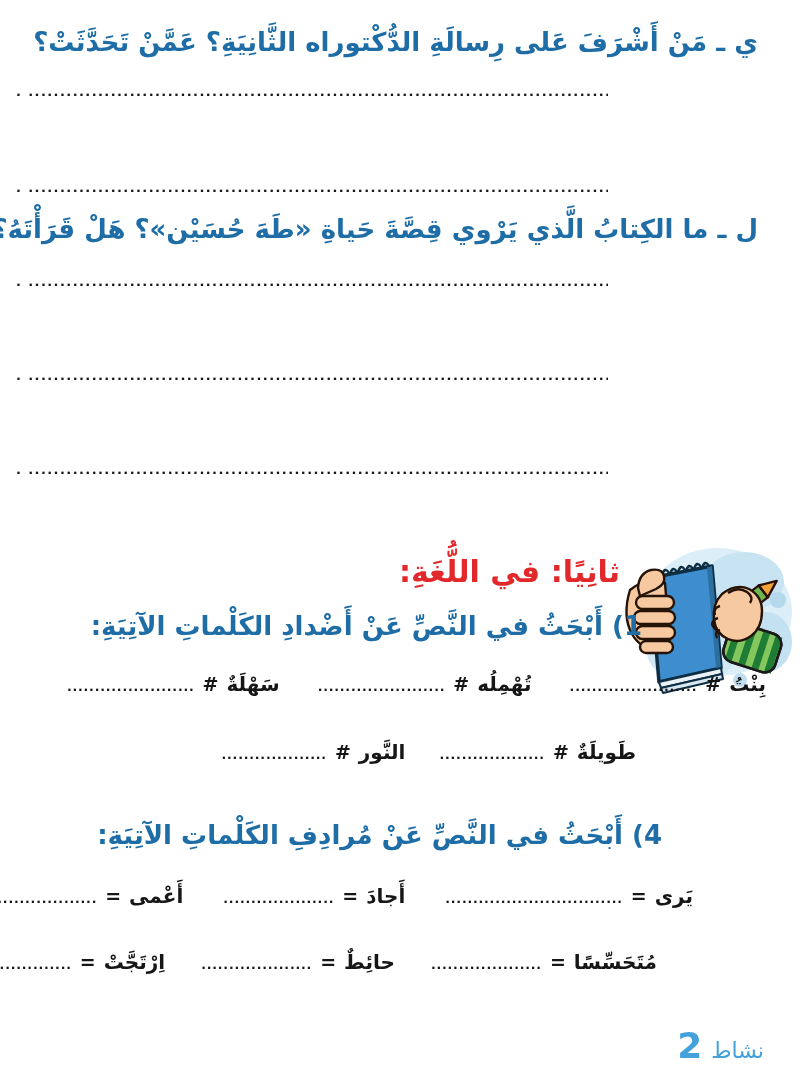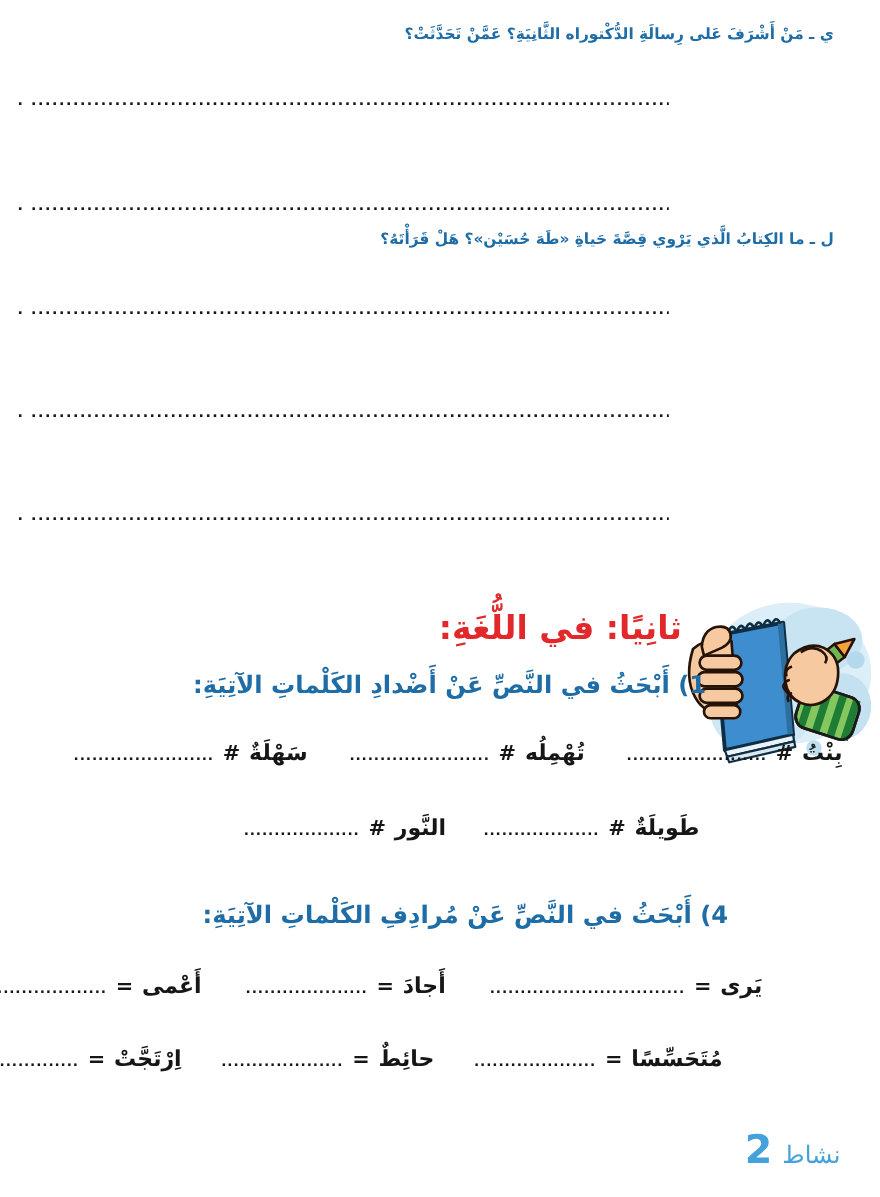--- a/index.html
+++ b/index.html
@@ -3,42 +3,42 @@
 <meta charset="utf-8">
 <style>
   html,body{margin:0;padding:0;background:#ffffff;}
   .page{
     position:relative;width:800px;height:1088px;background:#ffffff;
     overflow:hidden;font-family:"DejaVu Sans",sans-serif;
   }
   
   .question{
     position:absolute;right:42px;direction:rtl;text-align:right;
-    color:#1e6da6;font-size:14px;font-weight:bold;line-height:1.7;white-space:nowrap;
+    color:#1e6da6;font-size:26px;font-weight:bold;line-height:1.7;white-space:nowrap;
   }
   .answer-line{
     position:absolute;left:16px;width:592px;direction:ltr;
     color:#161616;font-size:13px;font-weight:bold;letter-spacing:1.4px;
     white-space:nowrap;overflow:hidden;
   }
   
   .watermark{
     position:absolute;left:4px;top:514px;z-index:3;
     font-family:"DejaVu Serif",serif;font-size:50px;color:#d4d4d4;
     letter-spacing:21px;white-space:nowrap;user-select:none;
   }
   
   .section-heading{
     position:absolute;right:180px;top:554px;z-index:4;direction:rtl;
     color:#e2282a;font-size:30px;font-weight:bold;white-space:nowrap;
   }
   
   .ex-title{
     position:absolute;direction:rtl;text-align:right;z-index:4;
-    color:#1e6da6;font-size:22px;font-weight:bold;white-space:nowrap;
+    color:#1e6da6;font-size:26px;font-weight:bold;white-space:nowrap;
   }
   
   .word-row{
     position:absolute;direction:rtl;display:flex;align-items:baseline;
     color:#161616;font-size:20px;font-weight:bold;white-space:nowrap;z-index:4;
   }
   .pair{display:flex;align-items:baseline;gap:6px;}
   .pair .sep{font-size:19px;padding:0 2px;}
   .pair .dots{font-size:12.5px;letter-spacing:0.8px;font-weight:bold;color:#161616;}
   

